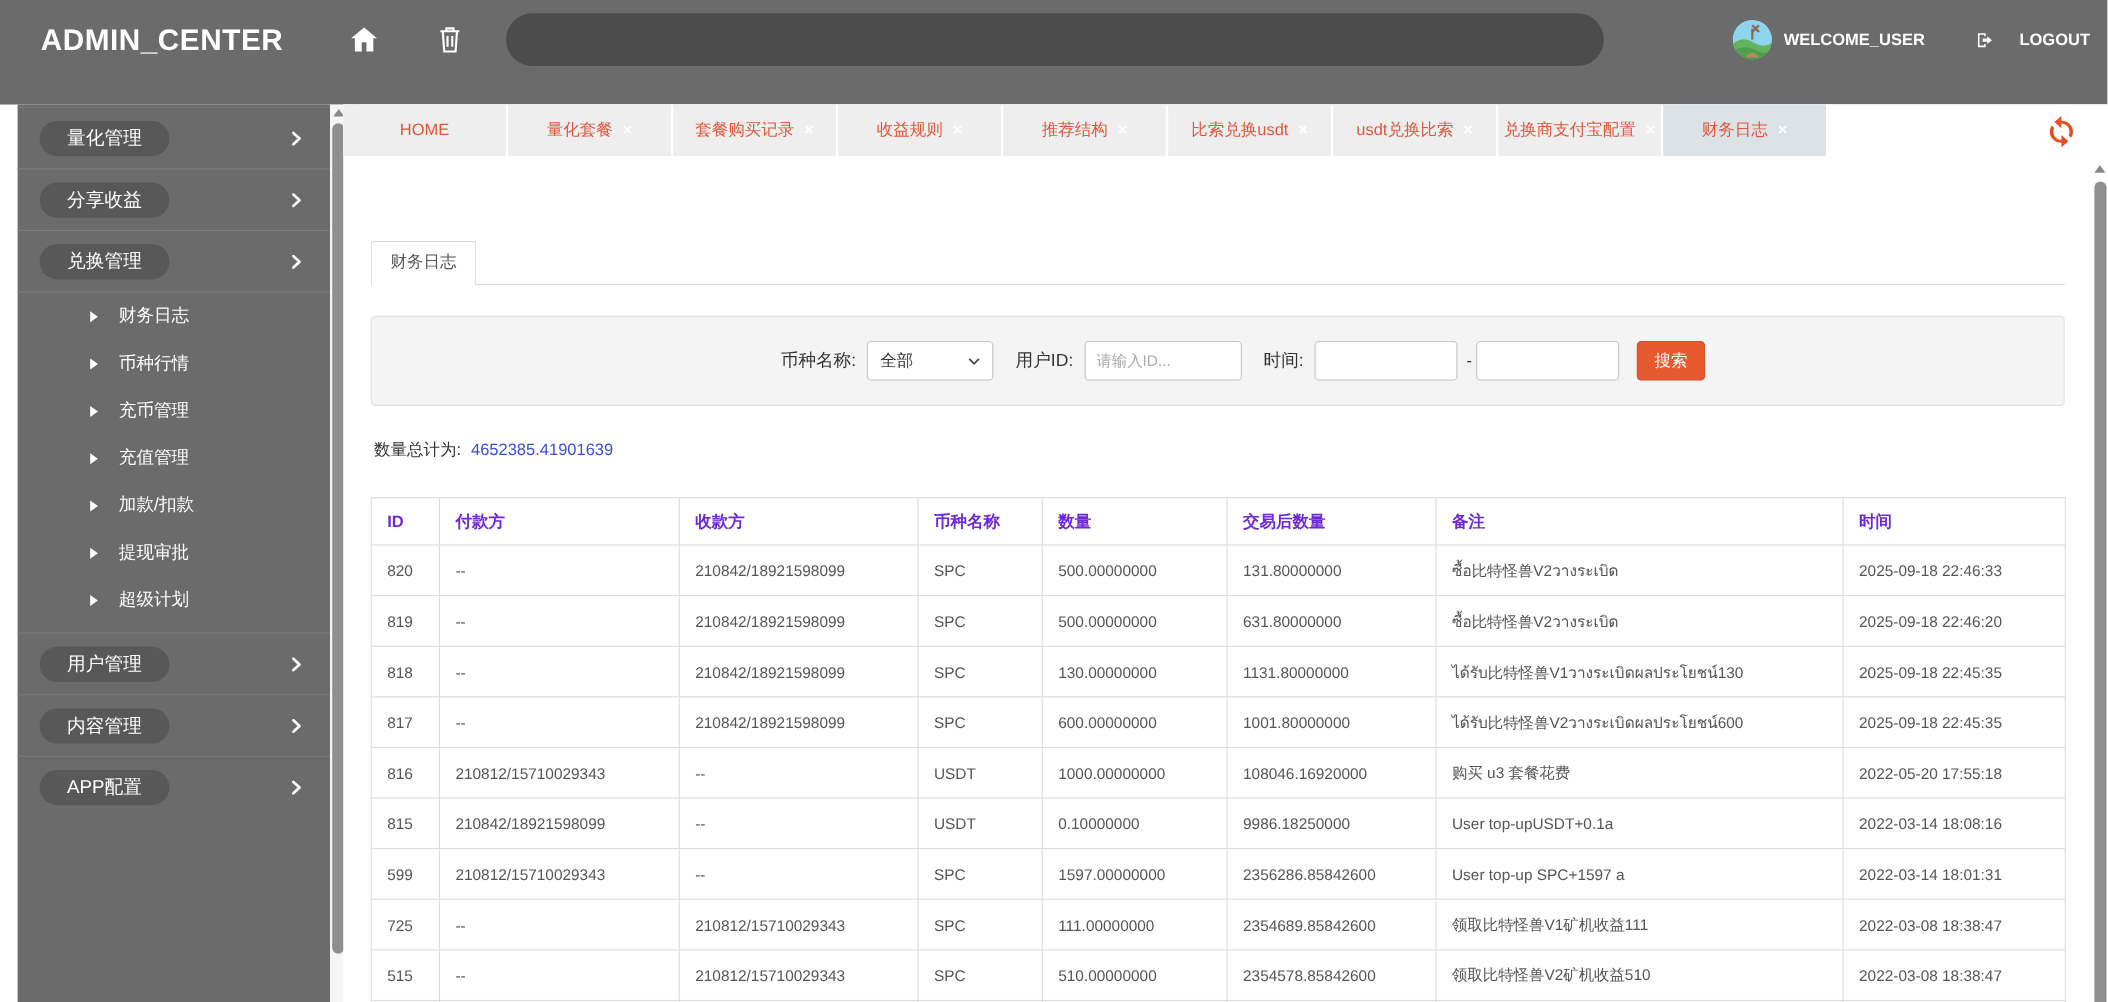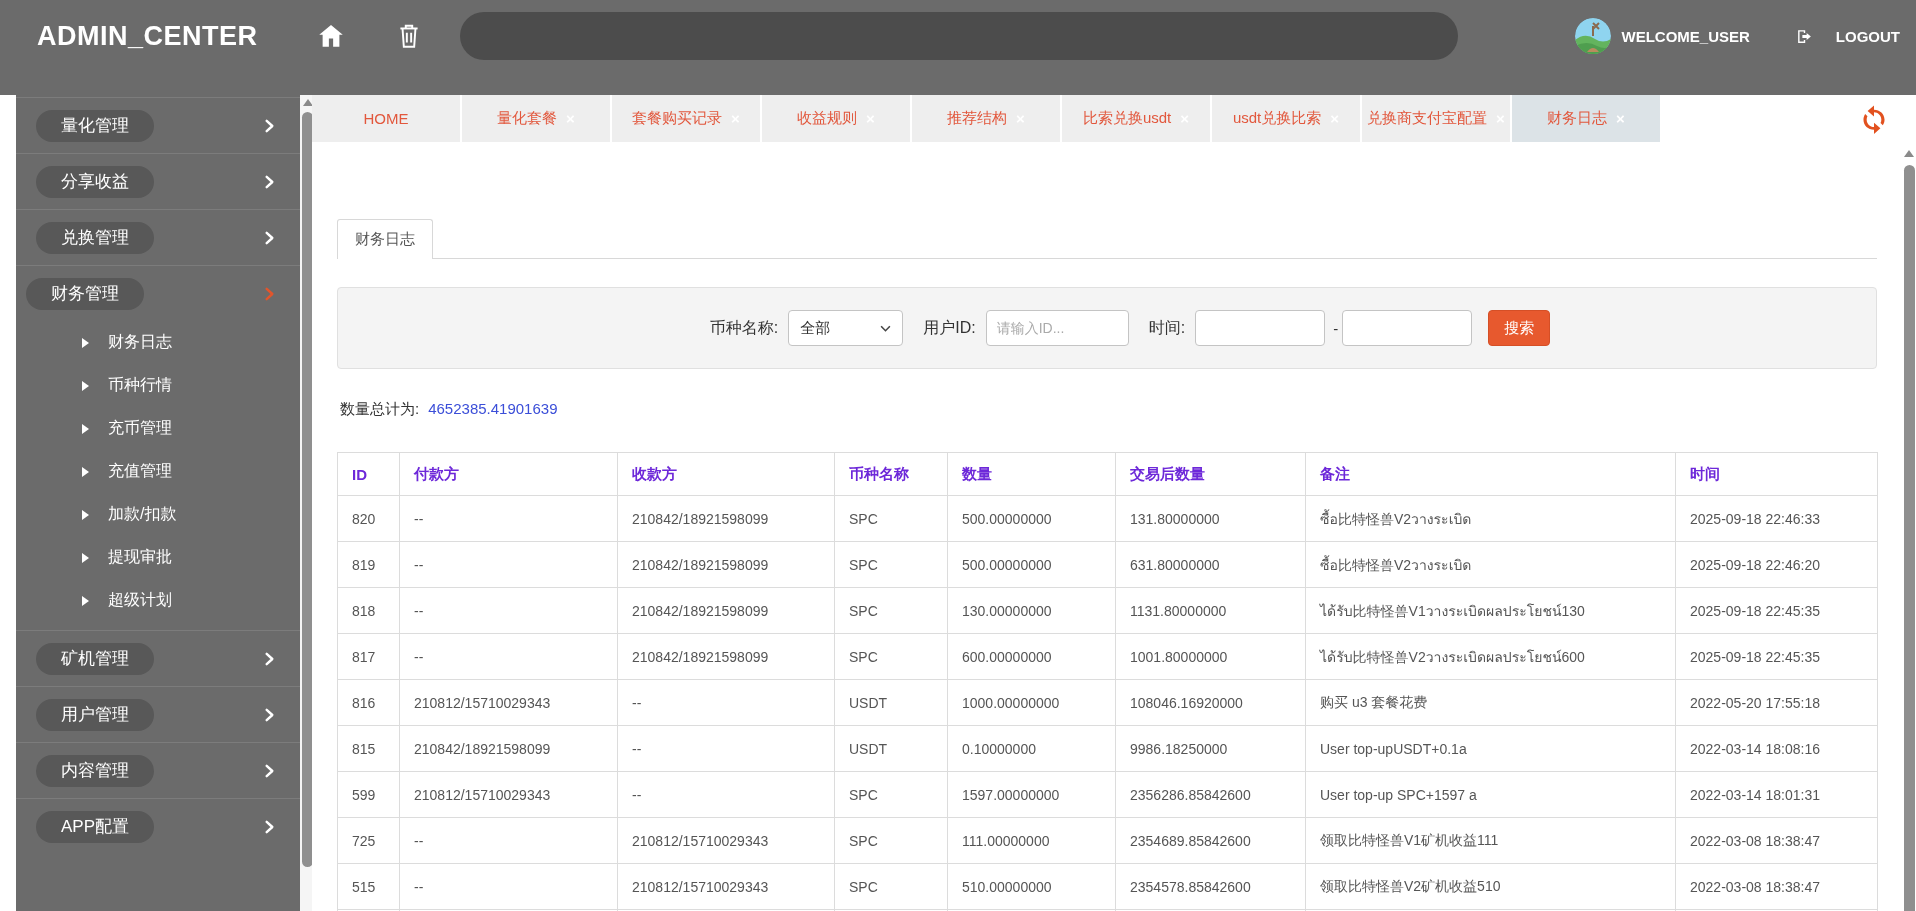--- a/index.html
+++ b/index.html
@@ -151,28 +151,20 @@
         <div class="side-item">
           <span class="pill">兑换管理</span>
           <span class="chev">
             <svg width="15" height="15" viewBox="0 0 16 16">
               <path d="M5 2.5l6 5.5-6 5.5" stroke="#fff" stroke-width="2.6" fill="none" stroke-linecap="round" stroke-linejoin="round"></path>
             </svg>
           </span>
         </div>
       </div>
       <div class="side-group expanded">
-        <div class="side-item">
-          <span class="pill">财务管理</span>
-          <span class="chev">
-            <svg width="15" height="15" viewBox="0 0 16 16">
-              <path d="M5 2.5l6 5.5-6 5.5" stroke="#e2552c" stroke-width="2.6" fill="none" stroke-linecap="round" stroke-linejoin="round"></path>
-            </svg>
-          </span>
-        </div>
         <div class="side-sub">
           <div class="side-subitem">
             <span class="tri"></span>
             <span class="subtxt">财务日志</span>
           </div>
           <div class="side-subitem">
             <span class="tri"></span>
             <span class="subtxt">币种行情</span>
           </div>
           <div class="side-subitem">
@@ -188,30 +180,20 @@
             <span class="subtxt">加款/扣款</span>
           </div>
           <div class="side-subitem">
             <span class="tri"></span>
             <span class="subtxt">提现审批</span>
           </div>
           <div class="side-subitem">
             <span class="tri"></span>
             <span class="subtxt">超级计划</span>
           </div>
-        </div>
-      </div>
-      <div class="side-group">
-        <div class="side-item">
-          <span class="pill">矿机管理</span>
-          <span class="chev">
-            <svg width="15" height="15" viewBox="0 0 16 16">
-              <path d="M5 2.5l6 5.5-6 5.5" stroke="#fff" stroke-width="2.6" fill="none" stroke-linecap="round" stroke-linejoin="round"></path>
-            </svg>
-          </span>
         </div>
       </div>
       <div class="side-group">
         <div class="side-item">
           <span class="pill">用户管理</span>
           <span class="chev">
             <svg width="15" height="15" viewBox="0 0 16 16">
               <path d="M5 2.5l6 5.5-6 5.5" stroke="#fff" stroke-width="2.6" fill="none" stroke-linecap="round" stroke-linejoin="round"></path>
             </svg>
           </span>

